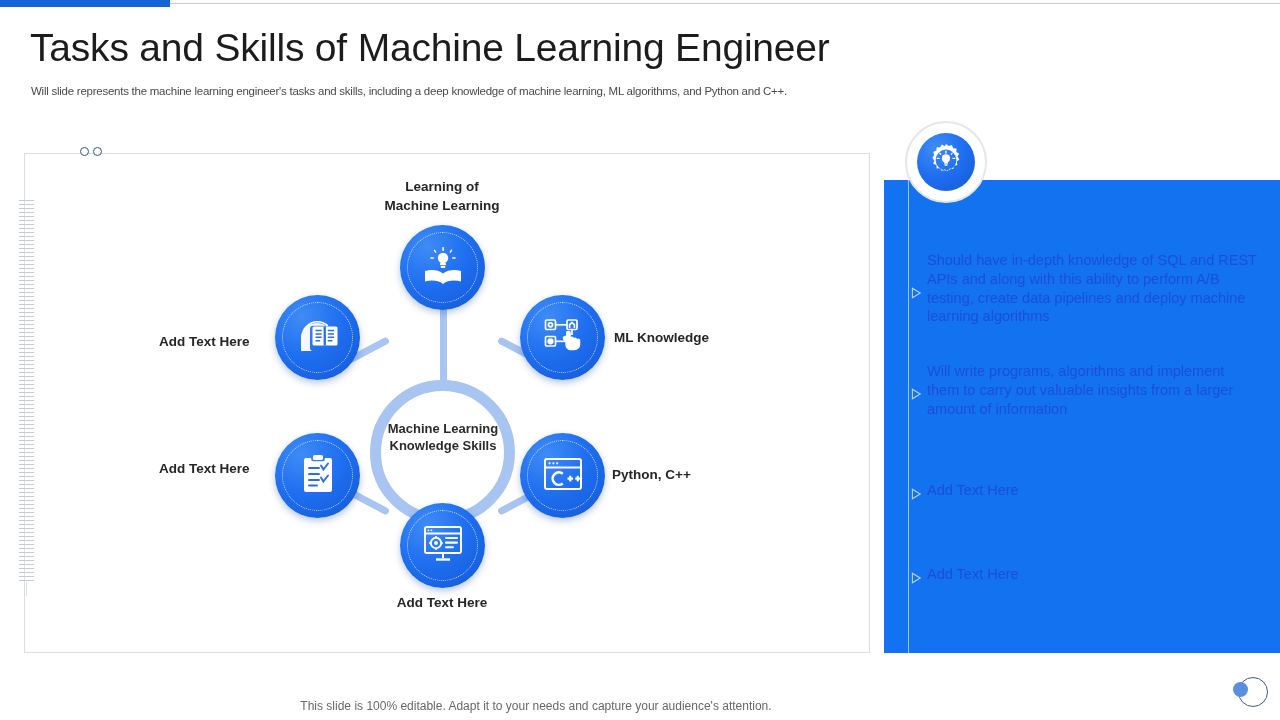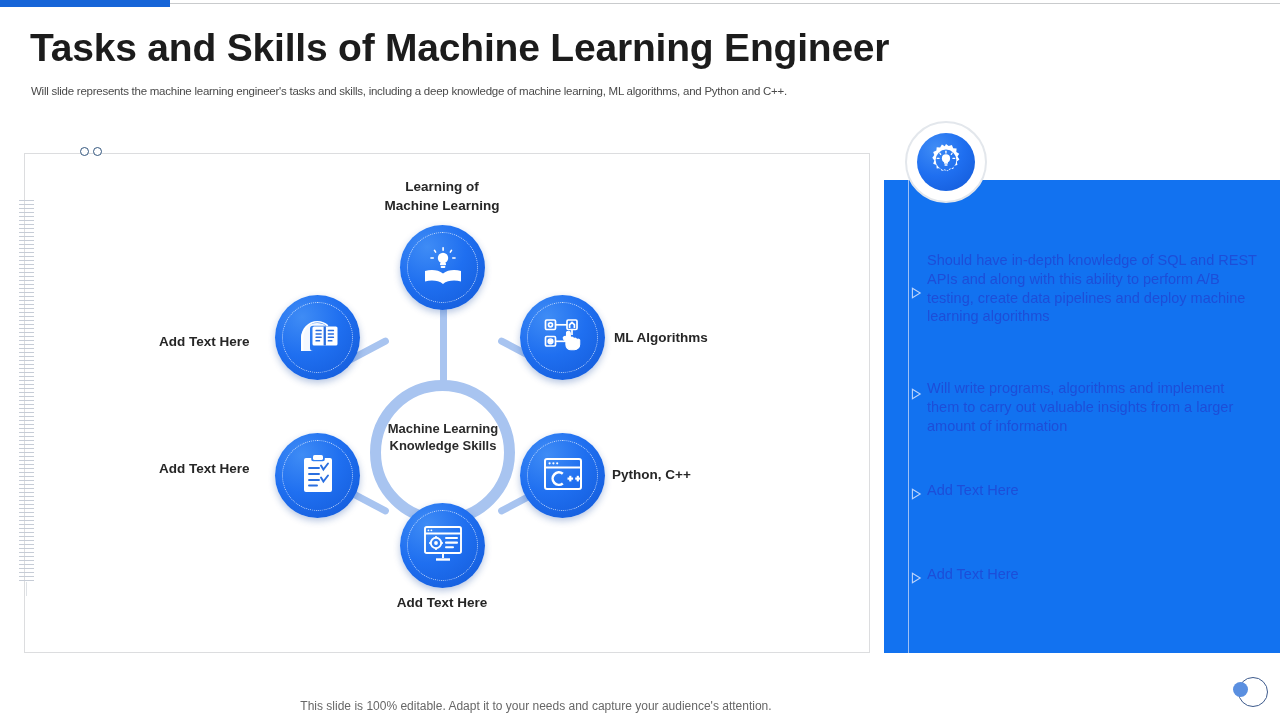--- a/index.html
+++ b/index.html
@@ -28,21 +28,21 @@
     left: 170px; top: 3px;
     width: 1110px; height: 1px;
     background: #c9cbcd;
   }
 
   
   #page-title {
     position: absolute;
     left: 30px; top: 26px;
     font-size: 39px;
-    font-weight: 700;
+    font-weight: 400;
     letter-spacing: -0.2px;
     color: #1c1c1c;
     white-space: nowrap;
   }
   #page-subtitle {
     position: absolute;
     left: 31px; top: 85px;
     font-size: 11.5px;
     font-weight: 400;
     color: #4a4a4a;
@@ -179,21 +179,21 @@
   }
   .bullet {
     position: absolute;
     left: 927px;
     width: 330px;
     color: #1d4ed8;
     font-size: 14.5px;
     line-height: 18.8px;
   }
   #bullet-0 { top: 251px; }
-  #bullet-1 { top: 362px; margin-top: 17px; }
+  #bullet-1 { top: 362px; }
   #bullet-2 { top: 481px; }
   #bullet-3 { top: 565px; }
 
   .bullet-marker {
     position: absolute;
     left: 903px;
     width: 0; height: 0;
     border-top: 5.5px solid transparent;
     border-bottom: 5.5px solid transparent;
     border-left: 9px solid transparent;
@@ -320,21 +320,21 @@
                  a1.6 1.6 0 0 1 3.2 0 v0.6
                  a1.6 1.6 0 0 1 3.1 0 v0.9
                  a1.6 1.6 0 0 1 3.1 0 v4.2
                  a5.4 5.4 0 0 1 -5.4 5.4 h-3.4
                  a5 5 0 0 1 -5 -5 v-3.4 l-2.2 -2.1
                  a1.7 1.7 0 0 1 2.8 -2.3 z" fill="#ffffff" stroke="#ffffff" stroke-width="1.1"></path>
       </svg>
     </span>
   </div>
   <div class="node-label" id="label-mlalgo">
-    <div>ML Algorithms</div>
+    <div>ML Knowledge</div>
   </div>
 
   <div class="node" id="node-python">
     <span class="glyph">
       <svg width="42" height="36" viewBox="0 0 42 36" fill="none" stroke="#ffffff" stroke-width="2">
         <rect x="3" y="3" width="36" height="30" rx="2"></rect>
         <line x1="3" y1="11.5" x2="39" y2="11.5"></line>
         <circle cx="7.6" cy="7.3" r="1.1" fill="#ffffff" stroke="none"></circle>
         <circle cx="11.4" cy="7.3" r="1.1" fill="#ffffff" stroke="none"></circle>
         <circle cx="15.2" cy="7.3" r="1.1" fill="#ffffff" stroke="none"></circle>

